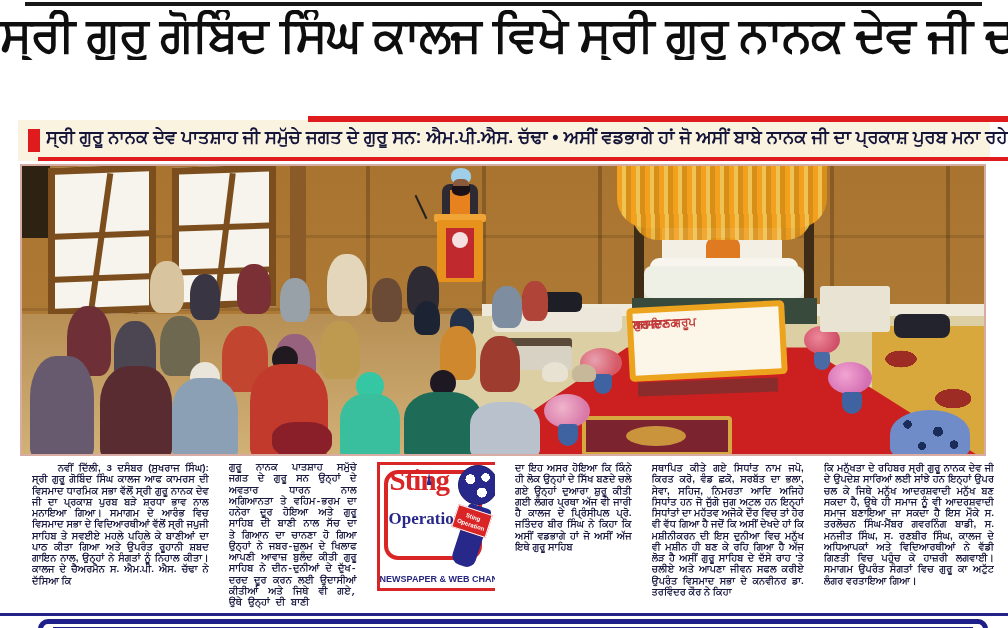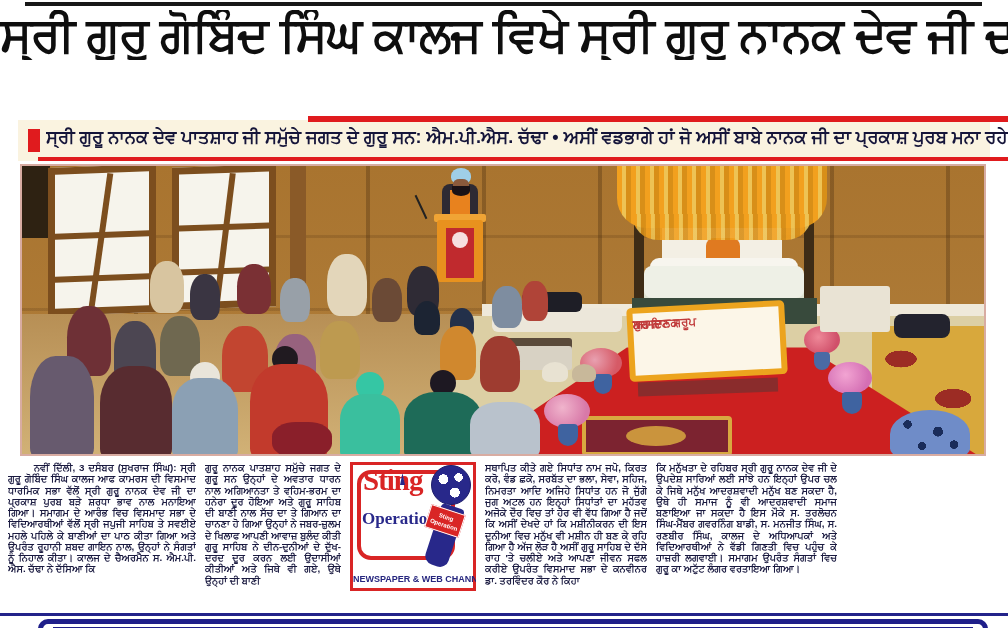--- a/index.html
+++ b/index.html
@@ -24,25 +24,25 @@
   .photo{position:absolute;left:20px;top:164px;width:966px;height:292px;overflow:hidden;
     border:2px solid #d8aca2;box-sizing:border-box;
     background:
       repeating-linear-gradient(90deg, rgba(60,35,10,0) 0 112px, rgba(60,35,10,.30) 112px 116px),
       repeating-linear-gradient(0deg, rgba(60,35,10,0) 0 70px, rgba(70,40,12,.18) 70px 73px),
       linear-gradient(180deg,#a9742f 0%,#ad7a36 55%,#bb8d4b 100%);}
   .photo *{position:absolute;}
   .p-person{display:block;}
 
   
-  .body-text{position:absolute;left:8px;top:462px;width:962px;height:150px;display:flex;gap:9px;}
+  .body-text{position:absolute;left:32px;top:462px;width:962px;height:150px;display:flex;gap:20px;}
   .col{font-size:9.8px;line-height:11.25px;color:#1a1a40;text-align:justify;font-weight:600;overflow:hidden;}
   .col p{margin:0;}
   .c1{width:188px;} .c1 p{text-indent:26px;}
-  .c2{width:136px;}
+  .c2{width:136px;font-family:Liberation Mono, monospace;}
   .clogo{width:126px;}
   .c3{width:124px;} .c4{width:162px;} .c5{width:181px;}
 
   
   .sting-logo{position:relative;width:126px;height:129px;background:#fff;border:3px solid #d92525;box-sizing:border-box;}
   .sting-logo *{position:absolute;}
   .sl-round{left:4px;top:5px;width:98px;height:90px;border:4px solid #d92525;border-radius:14px;box-sizing:border-box;}
   .sl-sting{left:10px;top:10px;font-family:"Liberation Serif",serif;font-size:29px;font-weight:900;color:#d92525;letter-spacing:-1px;}
   .sl-nib{left:47px;top:8px;width:5px;height:12px;background:#28288a;clip-path:polygon(50% 0,100% 100%,0 100%);}
   .sl-operation{left:9px;top:48px;font-family:"Liberation Serif",serif;font-size:17px;font-weight:900;color:#28288a;}
@@ -200,20 +200,23 @@
         <div class="sl-round"></div>
         <div class="sl-sting">Sting</div>
         <div class="sl-nib"></div>
         <div class="sl-operation">Operation</div>
         <div class="sl-globe"></div>
         <div class="sl-mic"></div>
         <div class="sl-miclabel">Sting Operation</div>
         <div class="sl-tagline">NEWSPAPER &amp; WEB CHANNEL</div>
       </div>
     </div>
+    <div class="col c3">
+        <p>ਦਾ ਇਹ ਅਸਰ ਹੋਇਆ ਕਿ ਕਿੰਨੇ ਹੀ ਲੋਕ ਉਨ੍ਹਾਂ ਦੇ ਸਿੱਖ ਬਣਦੇ ਚਲੇ ਗਏ ਉਨ੍ਹਾਂ ਦੁਆਰਾ ਸ਼ੁਰੂ ਕੀਤੀ ਗਈ ਲੰਗਰ ਪ੍ਰਥਾ ਅੱਜ ਵੀ ਜਾਰੀ ਹੈ ਕਾਲਜ ਦੇ ਪ੍ਰਿੰਸੀਪਲ ਪ੍ਰੋ. ਜਤਿੰਦਰ ਬੀਰ ਸਿੰਘ ਨੇ ਕਿਹਾ ਕਿ ਅਸੀਂ ਵਡਭਾਗੇ ਹਾਂ ਜੋ ਅਸੀਂ ਅੱਜ ਇਥੇ ਗੁਰੂ ਸਾਹਿਬ</p>
+      </div>
     <div class="col c4">
         <p>ਸਥਾਪਿਤ ਕੀਤੇ ਗਏ ਸਿਧਾਂਤ ਨਾਮ ਜਪੋ, ਕਿਰਤ ਕਰੋ, ਵੰਡ ਛਕੋ, ਸਰਬੱਤ ਦਾ ਭਲਾ, ਸੇਵਾ, ਸਹਿਜ, ਨਿਮਰਤਾ ਆਦਿ ਅਜਿਹੇ ਸਿਧਾਂਤ ਹਨ ਜੋ ਜੁੱਗੋ ਜੁਗ ਅਟਲ ਹਨ ਇਨ੍ਹਾਂ ਸਿਧਾਂਤਾਂ ਦਾ ਮਹੱਤਵ ਅਜੋਕੇ ਦੌਰ ਵਿਚ ਤਾਂ ਹੋਰ ਵੀ ਵੱਧ ਗਿਆ ਹੈ ਜਦੋਂ ਕਿ ਅਸੀਂ ਦੇਖਦੇ ਹਾਂ ਕਿ ਮਸ਼ੀਨੀਕਰਨ ਦੀ ਇਸ ਦੁਨੀਆ ਵਿਚ ਮਨੁੱਖ ਵੀ ਮਸ਼ੀਨ ਹੀ ਬਣ ਕੇ ਰਹਿ ਗਿਆ ਹੈ ਅੱਜ ਲੋੜ ਹੈ ਅਸੀਂ ਗੁਰੂ ਸਾਹਿਬ ਦੇ ਦੱਸੇ ਰਾਹ 'ਤੇ ਚਲੀਏ ਅਤੇ ਆਪਣਾ ਜੀਵਨ ਸਫਲ ਕਰੀਏ ਉਪਰੰਤ ਵਿਸਮਾਦ ਸਭਾ ਦੇ ਕਨਵੀਨਰ ਡਾ. ਤਰਵਿੰਦਰ ਕੌਰ ਨੇ ਕਿਹਾ</p>
       </div>
     <div class="col c5">
         <p>ਕਿ ਮਨੁੱਖਤਾ ਦੇ ਰਹਿਬਰ ਸ੍ਰੀ ਗੁਰੂ ਨਾਨਕ ਦੇਵ ਜੀ ਦੇ ਉਪਦੇਸ਼ ਸਾਰਿਆਂ ਲਈ ਸਾਂਝੇ ਹਨ ਇਨ੍ਹਾਂ ਉਪਰ ਚਲ ਕੇ ਜਿਥੇ ਮਨੁੱਖ ਆਦਰਸ਼ਵਾਦੀ ਮਨੁੱਖ ਬਣ ਸਕਦਾ ਹੈ, ਉਥੇ ਹੀ ਸਮਾਜ ਨੂੰ ਵੀ ਆਦਰਸ਼ਵਾਦੀ ਸਮਾਜ ਬਣਾਇਆ ਜਾ ਸਕਦਾ ਹੈ ਇਸ ਮੌਕੇ ਸ. ਤਰਲੋਚਨ ਸਿੰਘ-ਮੈਂਬਰ ਗਵਰਨਿੰਗ ਬਾਡੀ, ਸ. ਮਨਜੀਤ ਸਿੰਘ, ਸ. ਰਣਬੀਰ ਸਿੰਘ, ਕਾਲਜ ਦੇ ਅਧਿਆਪਕਾਂ ਅਤੇ ਵਿਦਿਆਰਥੀਆਂ ਨੇ ਵੱਡੀ ਗਿਣਤੀ ਵਿਚ ਪਹੁੰਚ ਕੇ ਹਾਜ਼ਰੀ ਲਗਵਾਈ। ਸਮਾਗਮ ਉਪਰੰਤ ਸੰਗਤਾਂ ਵਿਚ ਗੁਰੂ ਕਾ ਅਟੁੱਟ ਲੰਗਰ ਵਰਤਾਇਆ ਗਿਆ।</p>
       </div>
   </div>
 
   <div class="bottom-thin-rule"></div>
   <div class="bottom-box">

